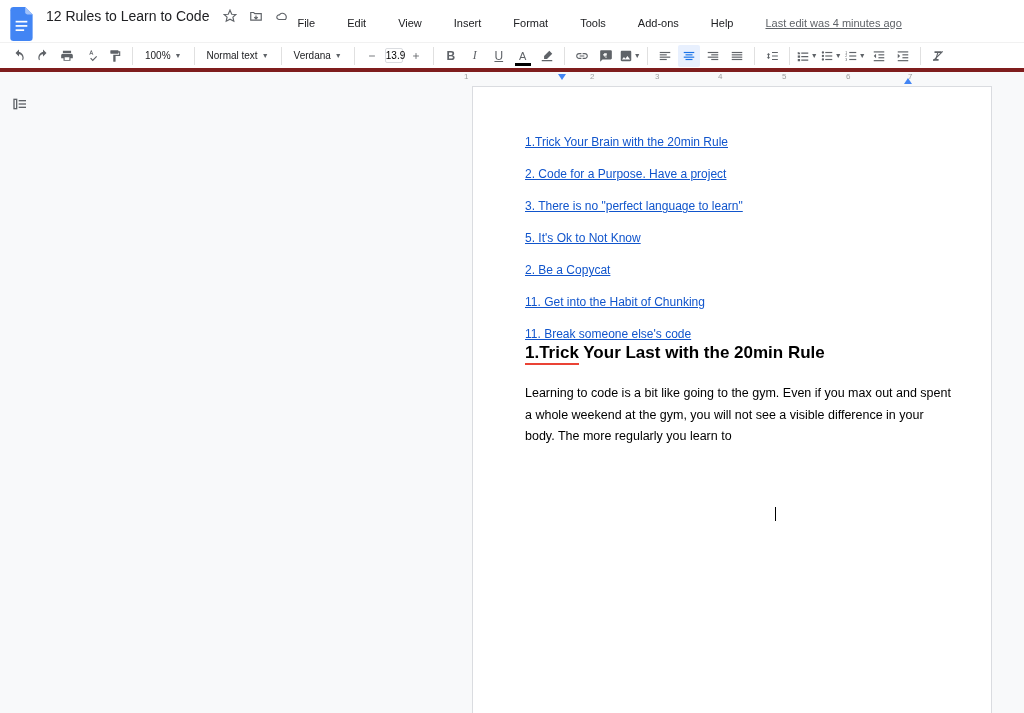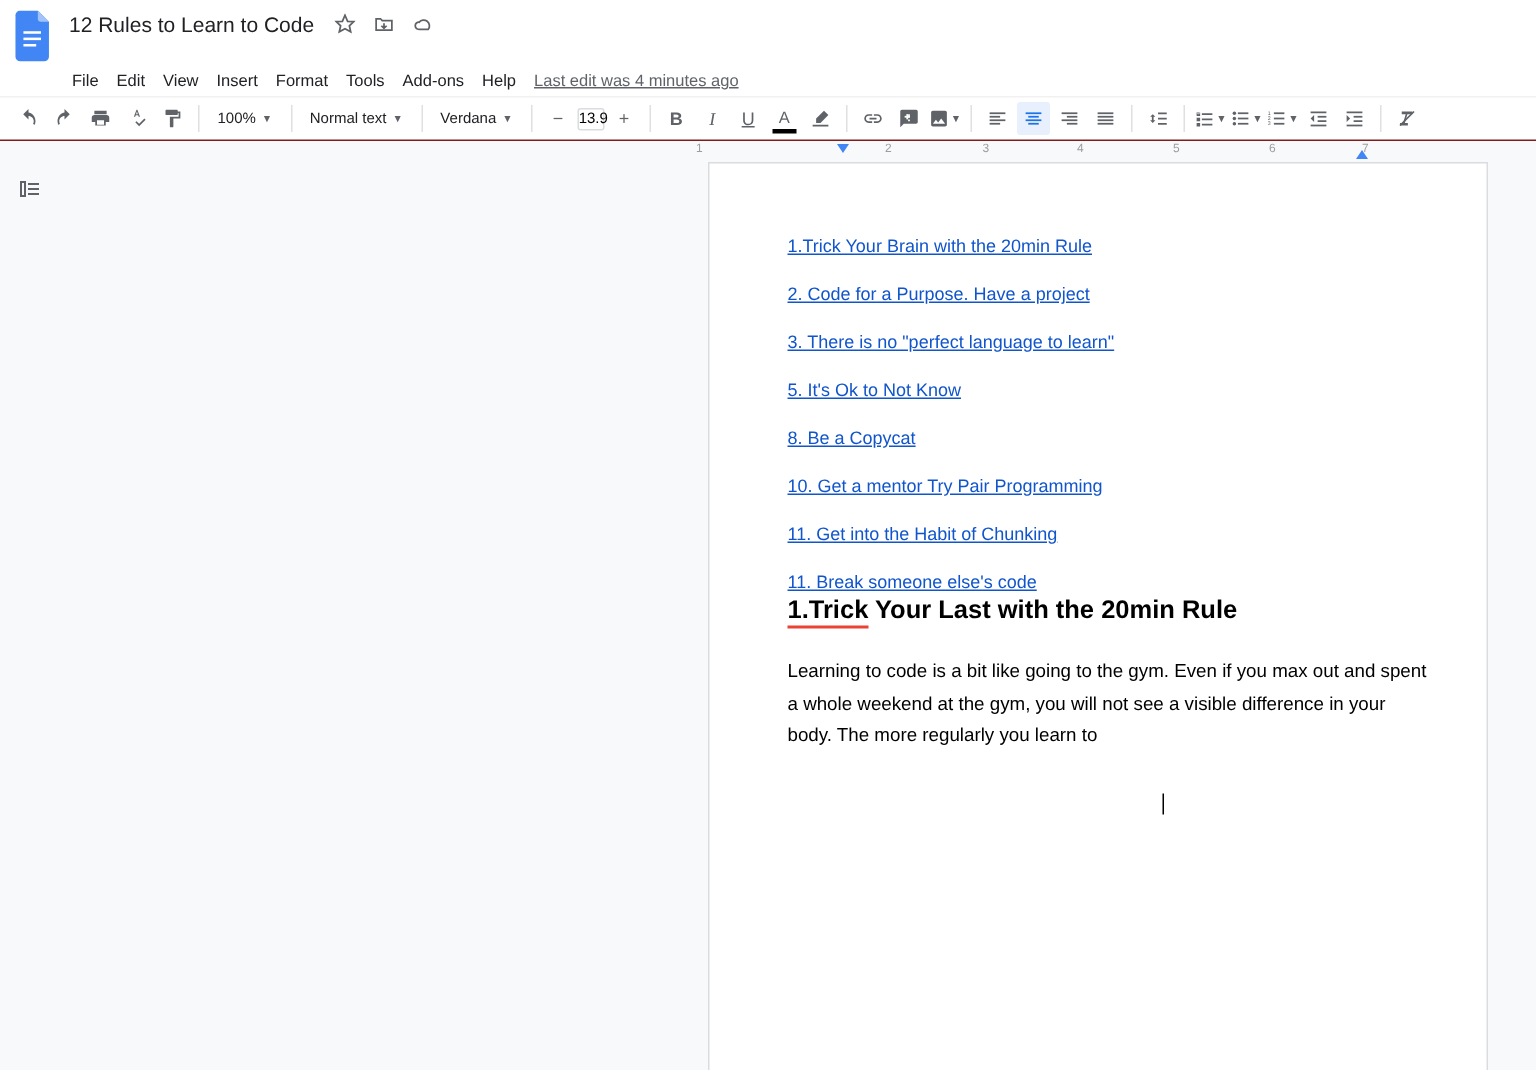--- a/index.html
+++ b/index.html
@@ -2,30 +2,30 @@
 <html><head>
 <meta charset="utf-8">
 <style>
   * { margin: 0; padding: 0; box-sizing: border-box; }
   html, body { width: 1024px; height: 713px; overflow: hidden; font-family: Arial, sans-serif; background: #fff; }
 
   
   .header { display: flex; align-items: flex-start; padding: 6px 8px 0 8px; }
   .docs-logo { width: 28px; height: 36px; display: flex; align-items: center; justify-content: center; margin-right: 6px; }
   .docs-logo svg { width: 26px; height: 34px; }
-  .title-area { display: flex; flex-direction: column; flex: 1; }
+  .title-area { display: flex; flex-direction: row; flex: 1; }
   .title-row { display: flex; align-items: center; gap: 8px; height: 20px; }
   .doc-title { font-size: 14px; color: #202124; padding: 0 4px; }
   .title-icon { width: 18px; height: 18px; display: flex; align-items: center; justify-content: center; color: #5f6368; cursor: pointer; }
-  .menu-row { display: flex; align-items: center; gap: 0; height: 20px; margin-top: 18px; }
+  .menu-row { display: flex; align-items: center; gap: 20px; height: 20px; margin-top: 7px; }
   .menu-item { font-size: 11px; color: #202124; padding: 2px 6px; cursor: pointer; border-radius: 2px; }
   .last-edit { font-size: 11px; color: #5f6368; text-decoration: underline; margin-left: 6px; cursor: pointer; }
 
   
-  .toolbar { display: flex; align-items: center; padding: 4px 8px; border-bottom: 1px solid #7f1d1d; border-top: 1px solid #f1f1f1; height: 30px; gap: 2px; }
+  .toolbar { display: flex; align-items: center; padding: 4px 8px; border-bottom: 4px solid #7f1d1d; border-top: 1px solid #f1f1f1; height: 30px; gap: 2px; }
   .tb-btn { min-width: 22px; height: 22px; display: flex; align-items: center; justify-content: center; color: #5f6368; cursor: pointer; border-radius: 2px; }
   .tb-btn.active { background: #e8f0fe; color: #1a73e8; }
   .tb-sep { width: 1px; height: 18px; background: #e0e0e0; margin: 0 4px; }
   .tb-select { font-size: 10px; color: #202124; padding: 2px 6px; border-radius: 2px; cursor: pointer; display: flex; align-items: center; gap: 4px; }
   .tb-fontsize { font-size: 10px; width: 18px; text-align: center; border: 1px solid #dadce0; border-radius: 2px; padding: 1px 0; }
   .tb-text { font-size: 10px; color: #202124; }
   .caret { font-size: 7px; color: #5f6368; }
   .color-underline { position: relative; }
   .color-underline::after { content: ''; position: absolute; bottom: 1px; left: 3px; right: 3px; height: 3px; background: var(--c, #000); }
 
@@ -312,22 +312,21 @@
       <span class="indent-marker" style="left:434px;border-top-color:#4285f4;transform:rotate(180deg);top:6px"></span>
     </div>
   </div>
 
   <div class="page-area">
     <div class="page">
       <a class="toc-item">1.Trick Your Brain with the 20min Rule</a>
       <a class="toc-item">2. Code for a Purpose. Have a project</a>
       <a class="toc-item">3. There is no "perfect language to learn"</a>
       <a class="toc-item">5. It's Ok to Not Know</a>
-      <a class="toc-item">8. Be a Copycat</a>
-      <a class="toc-item">10. Get a mentor  Try Pair Programming</a>
+      <a class="toc-item">2. Be a Copycat</a>
       <a class="toc-item">11. Get into the Habit of Chunking</a>
       <a class="toc-item">11. Break someone else's code</a>
 
       <h2 class="section-heading">
         <span class="spellmark">1.Trick</span><span> Your Last with the 20min Rule</span>
       </h2>
 
       <p class="body-para">Learning to code is a bit like going to the gym. Even if you max out and spent a whole weekend at the gym, you will not see a visible difference in your body. The more regularly you learn to</p>
 
       <span class="text-cursor" style="top:420px;left:302px"></span>

